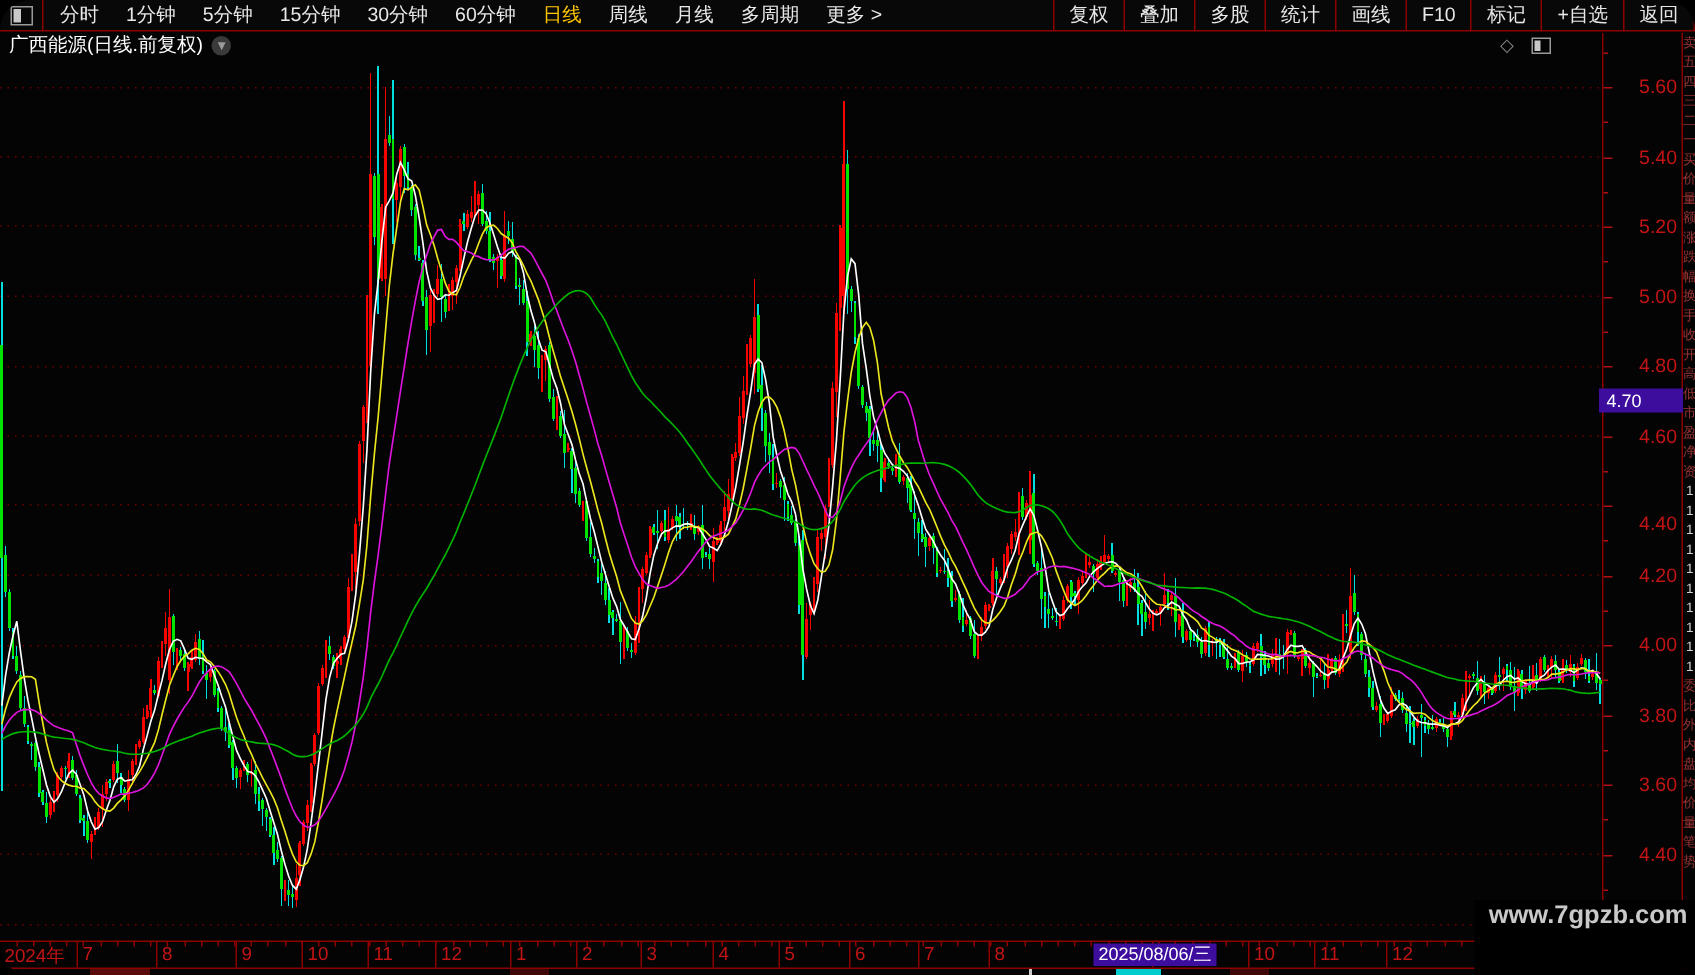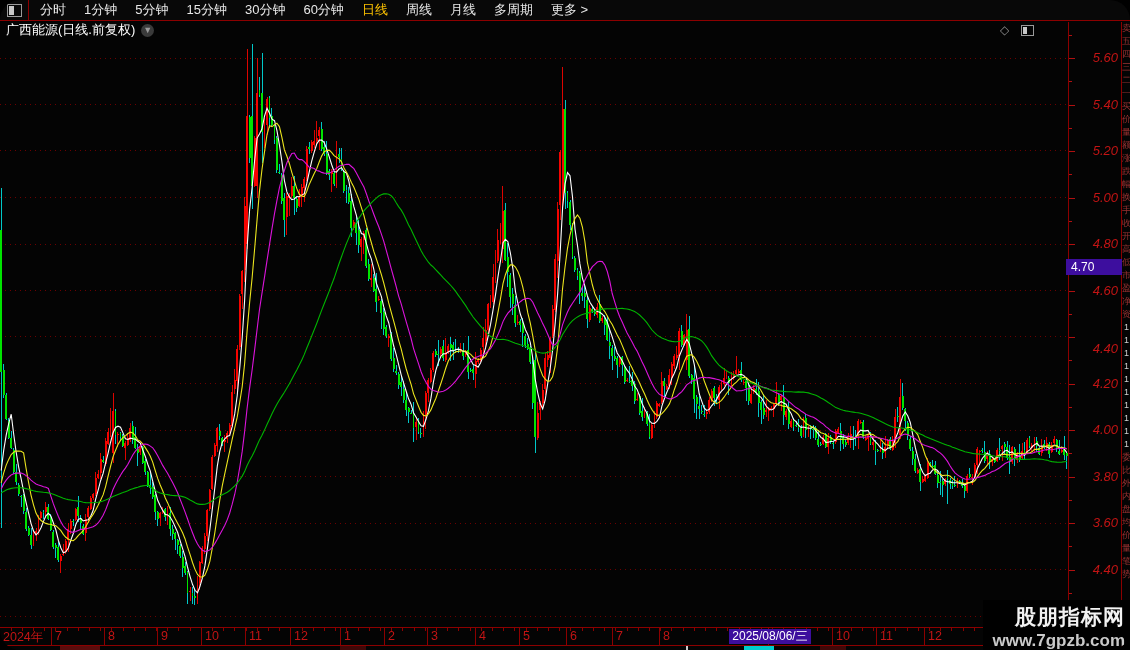--- a/index.html
+++ b/index.html
@@ -24,21 +24,21 @@
              font-size:9px;line-height:13px;text-align:center;margin:0 6px;}
   .ma-label{margin-right:10px;white-space:nowrap;}
   .diamond-icon{position:absolute;left:1000px;top:23px;color:#8a8a8a;font-size:12px;}
   .panel-icon{position:absolute;left:1021px;top:25px;width:11px;height:9px;border:1px solid #9a9a9a;}
   .panel-icon::before{content:"";position:absolute;left:1px;top:1px;bottom:1px;width:4px;background:#c8c8c8;}
   
   #chart{position:absolute;left:0;top:40px;width:1068px;height:588px;}
   .h-line{position:absolute;background:#8c0000;}
   
   #price-axis{position:absolute;left:1068px;top:22px;width:52px;height:623px;border-left:1px solid #8c0000;
-              font-size:13px;color:#c21414;font-style:italic;}
+              font-size:13px;color:#c21414;}
   .p-tick{position:absolute;left:0;height:1px;background:#b01010;}
   .p-label{position:absolute;right:3px;line-height:14px;}
   .price-tag{position:absolute;left:1066px;width:56px;height:16px;background:#3d0e9e;color:#fff;
              font-size:12px;line-height:16px;padding-left:5px;box-sizing:border-box;z-index:5;}
   
   #time-axis{position:absolute;left:0;top:628px;width:1068px;height:17px;font-size:12.5px;color:#c21414;}
   .t-sep{position:absolute;top:0;width:1px;height:17px;background:#8c0000;}
   .t-tick{position:absolute;top:0;width:1px;height:3px;background:#8c0000;}
   .t-label{position:absolute;top:1px;white-space:nowrap;}
   .date-tag{position:absolute;left:729px;top:629px;width:82px;height:15px;background:#3d0e9e;color:#fff;
@@ -57,20 +57,31 @@
 </head>
 <body>
 
 <div id="app">
 
   <div class="menu-bar">
     <span class="layout-icon"></span>
     <span class="menu-divider"></span>
     <span id="left-menu"><span class="menu-item">分时</span><span class="menu-item">1分钟</span><span class="menu-item">5分钟</span><span class="menu-item">15分钟</span><span class="menu-item">30分钟</span><span class="menu-item">60分钟</span><span class="menu-item active">日线</span><span class="menu-item">周线</span><span class="menu-item">月线</span><span class="menu-item">多周期</span><span class="menu-item">更多 &gt;</span></span>
     <span class="menu-spacer"></span>
+    <span class="rmenu" id="right-menu">
+        <span class="menu-item">复权</span>
+        <span class="menu-item">叠加</span>
+        <span class="menu-item">多股</span>
+        <span class="menu-item">统计</span>
+        <span class="menu-item">画线</span>
+        <span class="menu-item">F10</span>
+        <span class="menu-item">标记</span>
+        <span class="menu-item">+自选</span>
+        <span class="menu-item">返回</span>
+      </span>
   </div>
 
   <div class="info-bar">
     <span>广西能源(日线.前复权)</span>
     <span class="chev-icon">▼</span>
   </div>
   <span class="diamond-icon">◇</span>
   <span class="panel-icon"></span>
 
   <svg id="chart" xmlns="http://www.w3.org/2000/svg" viewBox="0 0 1068 588">
@@ -1177,21 +1188,20 @@
       <div style="color: rgb(153, 51, 51);">内</div>
       <div style="color: rgb(153, 51, 51);">盘</div>
       <div style="color: rgb(153, 51, 51);">均</div>
       <div style="color: rgb(153, 51, 51);">价</div>
       <div style="color: rgb(153, 51, 51);">量</div>
       <div style="color: rgb(153, 51, 51);">笔</div>
       <div style="color: rgb(153, 51, 51);">势</div>
     </div>
 
   <div id="watermark">
-    <div class="wm1">股朋指标网</div>
     <div class="wm2">www.7gpzb.com</div>
   </div>
 
   <div class="sliver" style="left:744px;width:30px;background:#00cdcd;"></div>
   <div class="sliver" style="left:686px;width:2px;background:#cccccc;"></div>
   <div class="sliver" style="left:60px;width:40px;background:#5a0c0c;"></div>
   <div class="sliver" style="left:340px;width:26px;background:#400808;"></div>
   <div class="sliver" style="left:820px;width:26px;background:#400808;"></div>
 </div>
 

